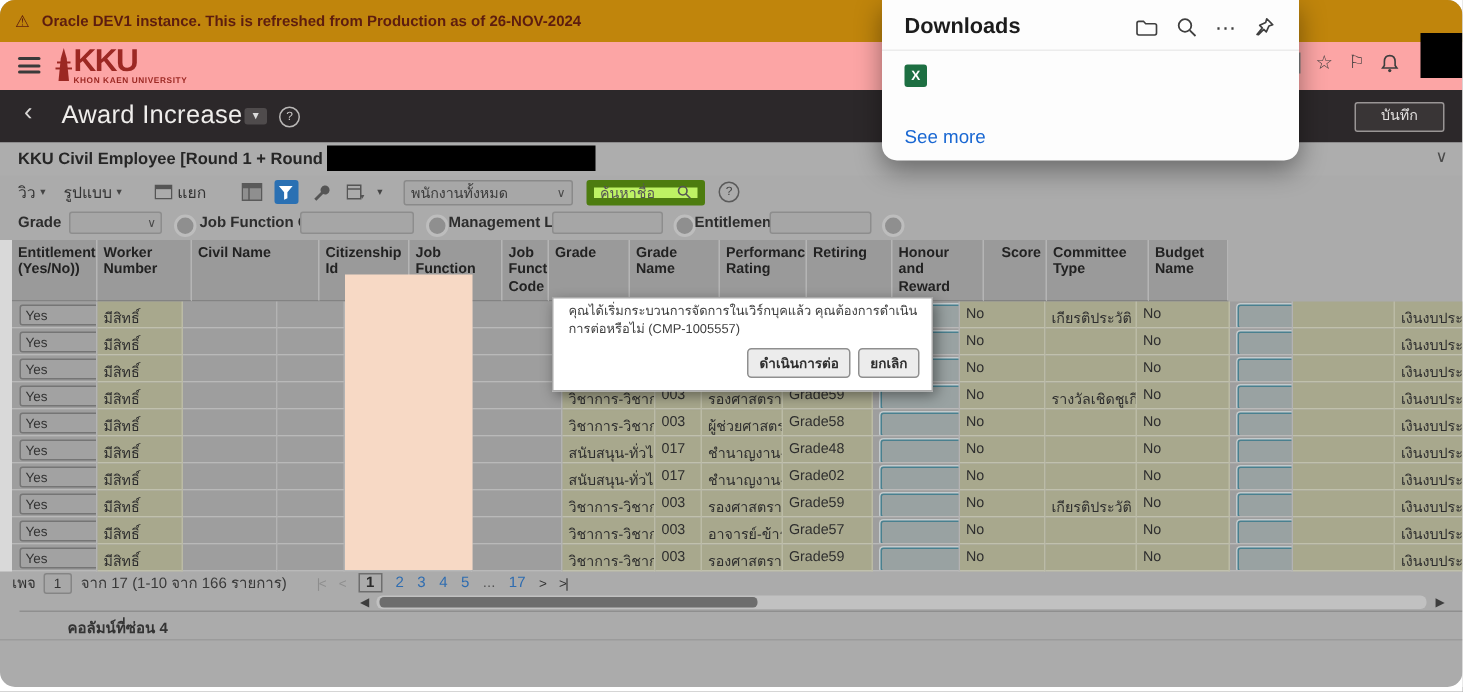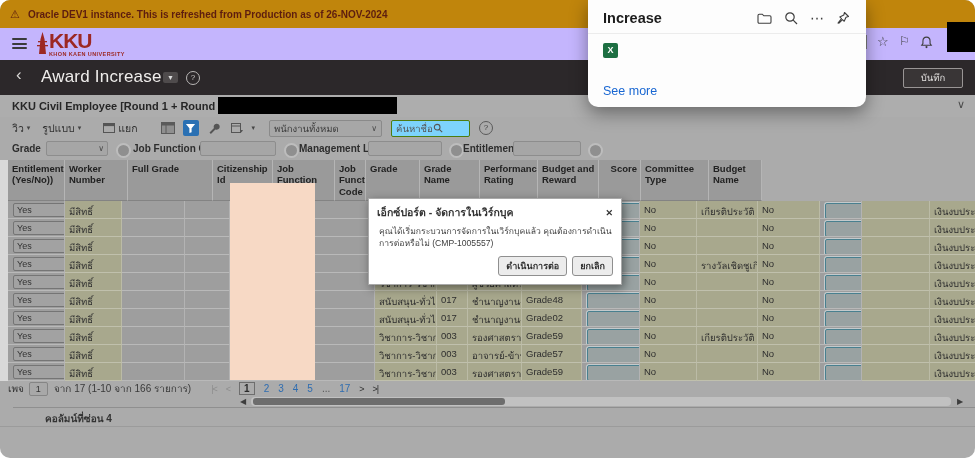--- a/index.html
+++ b/index.html
@@ -2,21 +2,21 @@
 <html><head>
 <meta charset="utf-8">
 <style>
   html,body{margin:0;padding:0;background:#ffffff;font-family:"Liberation Sans",sans-serif;}
   .window{position:relative;width:975px;height:458px;border-radius:10px;overflow:hidden;background:#ababab;}
   
   .banner{position:absolute;top:0;left:0;right:0;height:28px;background:#c0850c;display:flex;align-items:center;padding-left:10px;box-sizing:border-box;}
   .banner .warn{color:#5d1d0f;font-size:11px;margin-right:8px;}
   .banner .btxt{color:#5d1d0f;font-size:10px;font-weight:bold;}
   
-  .app-header{position:absolute;top:28px;left:0;right:0;height:32px;background:#c4b5fd;}
+  .app-header{position:absolute;top:28px;left:0;right:0;height:32px;background:#fca5a5;}
   .hamburger{position:absolute;left:12px;top:10px;width:15px;height:11px;display:flex;flex-direction:column;justify-content:space-between;cursor:pointer;}
   .hamburger i{display:block;height:2px;background:#3a3a3a;border-radius:1px;}
   .logo{position:absolute;left:36px;top:2px;display:flex;align-items:flex-start;}
   .tower{width:13px;height:22px;margin-top:2px;}
   .logo-txt{display:flex;flex-direction:column;line-height:1;}
   .logo-main{font-size:21px;font-weight:bold;color:#9c2823;letter-spacing:-1px;}
   .logo-sub{font-size:5.5px;font-weight:bold;color:#9c2823;letter-spacing:.4px;margin-top:1px;}
   .hdr-sep{position:absolute;left:866px;top:7px;height:14px;width:1px;background:#7e7e7e;}
   .hdr-ic{position:absolute;top:6px;font-size:13px;color:#3e3e3e;}
   .redact-avatar{position:absolute;left:947px;top:-6px;width:28px;height:30px;background:#000;}
@@ -34,21 +34,21 @@
   .plan-chevron{position:absolute;right:10px;top:3px;color:#4a4a4a;font-size:11px;}
   
   .toolbar{position:absolute;top:117px;left:0;right:0;height:22px;background:#ababab;display:flex;align-items:center;}
   .tb-btn{font-size:10.5px;color:#333;margin-left:12px;display:flex;align-items:center;gap:3px;cursor:pointer;}
   .tb-caret{font-size:7px;color:#444;}
   .tb-detach{margin-left:22px;}
   .tb-icons{display:flex;align-items:center;gap:7px;margin-left:22px;}
   .tb-ic{width:16px;height:16px;display:flex;align-items:center;justify-content:center;cursor:pointer;}
   .tb-ic.filter-on{background:#2a70b3;border-radius:2px;}
   .tb-select{margin-left:14px;width:113px;height:17px;background:#a7a7a7;border:1px solid #8a8a8a;border-radius:2px;font-size:9.5px;color:#3a3a3a;display:flex;align-items:center;justify-content:space-between;padding:0 4px;box-sizing:border-box;cursor:pointer;}
-  .tb-search{margin-left:9px;width:79px;height:17px;background:#7dd3fc;border:1px solid #4d7c0f;border-radius:2px;font-size:9.5px;color:#555;display:flex;align-items:center;padding:0 4px;box-sizing:border-box;}
+  .tb-search{margin-left:9px;width:79px;height:17px;background:#bef264;border:5px solid #4d7c0f;border-radius:2px;font-size:9.5px;color:#555;display:flex;align-items:center;justify-content:space-between;padding:0 4px;box-sizing:border-box;}
   .tb-help{margin-left:9px;width:12px;height:12px;border:1px solid #5a5a5a;border-radius:50%;color:#444;font-size:8px;text-align:center;line-height:12px;}
   
   .filter-row{position:absolute;top:139px;left:0;right:0;height:21px;background:#ababab;}
   .f-label{position:absolute;top:4px;font-size:10px;font-weight:bold;color:#2d2d2d;}
   .f-input{position:absolute;top:2px;height:15px;background:#a6a6a6;border:1px solid #8d8d8d;border-radius:2px;box-sizing:border-box;}
   .f-select{display:flex;align-items:center;justify-content:flex-end;padding-right:3px;color:#4a4a4a;font-size:8px;}
   .f-go{position:absolute;top:4px;width:11px;height:11px;border-radius:50%;background:#8f8f8f;border:2px solid #bdbdbd;box-sizing:content-box;cursor:pointer;}
   
   .left-strip{position:absolute;left:0;top:160px;width:8px;height:221px;background:#d9d9d9;}
   .ghead{position:absolute;left:8px;top:160px;display:flex;background:#9a9a9a;}
@@ -231,28 +231,29 @@
     <span class="f-go" style="left:449px;"></span>
     <span class="f-label" style="left:463px;">Entitlement</span>
     <span class="f-input" style="left:513px;width:68px;"></span>
     <span class="f-go" style="left:588px;"></span>
   </div>
 
   <div class="left-strip"></div>
   <div class="ghead" id="ghead">
       <div class="hcell" style="width: 57px;">Entitlement (Yes/No))</div>
       <div class="hcell" style="width: 63px;">Worker Number</div>
-      <div class="hcell" style="width: 85px;">Full Grade</div>
+      <div class="hcell" style="width: 85px;">Civil Name</div>
       <div class="hcell" style="width: 60px;">Citizenship Id</div>
       <div class="hcell" style="width: 62px;">Job Function Name</div>
       <div class="hcell" style="width: 31px;">Job Function Code</div>
       <div class="hcell" style="width: 54px;">Grade</div>
       <div class="hcell" style="width: 60px;">Grade Name</div>
       <div class="hcell" style="width: 58px;">Performance Rating</div>
-      <div class="hcell" style="width: 61px;">Budget and Reward</div>
+      <div class="hcell" style="width: 57px;">Retiring</div>
+      <div class="hcell" style="width: 61px;">Honour and Reward</div>
       <div class="hcell right" style="width: 42px;">Score</div>
       <div class="hcell" style="width: 68px;">Committee Type</div>
       <div class="hcell" style="width: 53px;">Budget Name</div>
     </div>
   <div class="gbody" id="gbody">
       <div class="grow">
         <div class="gcell gray" style="width: 57px;"><input class="yes-input" readonly="" value="Yes" style=""></div>
         <div class="gcell olive" style="width: 57px;">มีสิทธิ์</div>
         <div class="gcell gray" style="width: 63px;"></div>
         <div class="gcell gray" style="width: 45px;"></div>
@@ -471,34 +472,30 @@
       <div class="hs-thumb"></div>
     </div>
     <span class="hs-arrow" style="left:957px;">▶</span>
   </div>
 
   <div class="divider1"></div>
   <span class="footer-text">คอลัมน์ที่ซ่อน  4</span>
   <div class="divider2"></div>
 
   <div class="dialog">
-    <div class="dlg-head">
-      <span class="dlg-title">เอ็กซ์ปอร์ต - จัดการในเวิร์กบุค</span>
-      <span class="dlg-close">✕</span>
-    </div>
     <div class="dlg-msg">คุณได้เริ่มกระบวนการจัดการในเวิร์กบุคแล้ว คุณต้องการดำเนินการต่อหรือไม่ (CMP-1005557)</div>
     <div class="dlg-btns">
       <button class="dlg-btn">ดำเนินการต่อ</button>
       <button class="dlg-btn">ยกเลิก</button>
     </div>
   </div>
 
   <div class="downloads">
     <div class="dl-head">
-      <span class="dl-title">Increase</span>
+      <span class="dl-title">Downloads</span>
       <span class="dl-icons">
         <span class="dl-ic">
           <svg width="15" height="13" viewBox="0 0 15 13">
               <path d="M1 3.5 Q1 2.2 2.2 2.2 L5.3 2.2 L6.8 3.8 L12.8 3.8 Q14 3.8 14 5 L14 10 Q14 11.3 12.8 11.3 L2.2 11.3 Q1 11.3 1 10 Z" fill="none" stroke="#3f3f3f" stroke-width="1.1"></path>
             </svg>
         </span>
         <span class="dl-ic">
           <svg width="14" height="14" viewBox="0 0 14 14">
               <circle cx="6" cy="6" r="4.2" fill="none" stroke="#3f3f3f" stroke-width="1.2"></circle>
               <line x1="9.2" y1="9.2" x2="13" y2="13" stroke="#3f3f3f" stroke-width="1.2"></line>

